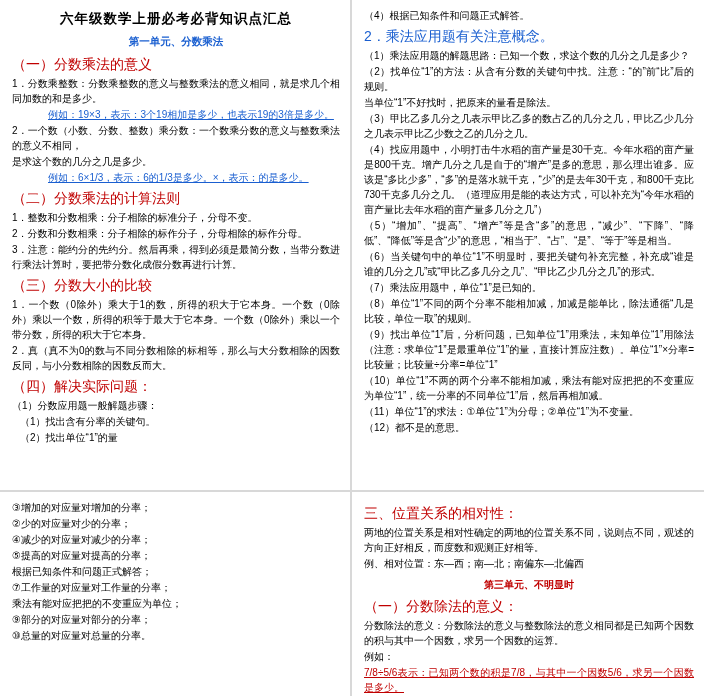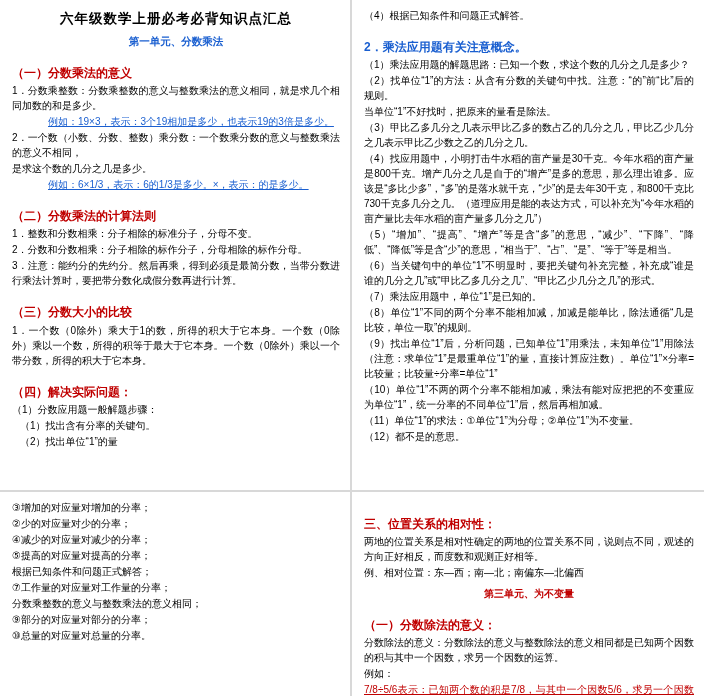--- a/index.html
+++ b/index.html
@@ -37,24 +37,24 @@
     font-family:"Liberation Serif","DejaVu Serif",serif;
   }
   .unit-title{
     text-align:center;
     font-size:10.5px;
     font-weight:bold;
     color:#1a5fd0;
     margin:2px 0 6px 0;
   }
   .sec-head{
-    font-size:12px;
-    font-weight:bold;
+    font-size:14px;
+    font-weight:normal;
     color:#c00000;
-    margin:16px 0 2px 0;
+    margin:4px 0 2px 0;
     line-height:1.35;
   }
   .sec-head.blue{color:#1a5fd0;}
   .line{
     font-size:10px;
     color:#000;
     line-height:1.5;
     margin:0 0 1px 0;
     text-align:justify;
   }
@@ -92,20 +92,21 @@
     <div class="line">是求这个数的几分之几是多少。</div>
     <div class="line u">例如：6×1/3，表示：6的1/3是多少。×，表示：的是多少。</div>
 
     <div class="sec-head">（二）分数乘法的计算法则</div>
     <div class="line">1．整数和分数相乘：分子相除的标准分子，分母不变。</div>
     <div class="line">2．分数和分数相乘：分子相除的标作分子，分母相除的标作分母。</div>
     <div class="line">3．注意：能约分的先约分。然后再乘，得到必须是最简分数，当带分数进行乘法计算时，要把带分数化成假分数再进行计算。</div>
 
     <div class="sec-head">（三）分数大小的比较</div>
     <div class="line">1．一个数（0除外）乘大于1的数，所得的积大于它本身。一个数（0除外）乘以一个数，所得的积等于最大于它本身。一个数（0除外）乘以一个带分数，所得的积大于它本身。</div>
+    <div class="line">2．真（真不为0的数与不同分数相除的标相等，那么与大分数相除的因数反同，与小分数相除的因数反而大。</div>
 
     <div class="sec-head">（四）解决实际问题：</div>
     <div class="line">（1）分数应用题一般解题步骤：</div>
     <div class="line indent">（1）找出含有分率的关键句。</div>
     <div class="line indent">（2）找出单位“1”的量</div>
   </div>
 
   <div class="page last-col">
     <div class="line">（4）根据已知条件和问题正式解答。</div>
     <div class="sec-head blue">2．乘法应用题有关注意概念。</div>
@@ -125,30 +126,30 @@
     <div class="line"></div>
   </div>
 
   <div class="page last-row">
     <div class="line">③增加的对应量对增加的分率；</div>
     <div class="line">②少的对应量对少的分率；</div>
     <div class="line">④减少的对应量对减少的分率；</div>
     <div class="line">⑤提高的对应量对提高的分率；</div>
     <div class="line">根据已知条件和问题正式解答；</div>
     <div class="line">⑦工作量的对应量对工作量的分率；</div>
-    <div class="line">分数乘整数的意义与整数乘法的意义相同；</div>
+    <div class="line">乘法有能对应把把的不变重应为单位；</div>
     <div class="line">⑨部分的对应量对部分的分率；</div>
     <div class="line">⑩总量的对应量对总量的分率。</div>
   </div>
 
   <div class="page last-col last-row">
     <div class="sec-head">三、位置关系的相对性：</div>
     <div class="line">两地的位置关系是相对性确定的两地的位置关系不同，说则点不同，观述的方向正好相反，而度数和观测正好相等。</div>
     <div class="line">例、相对位置：东—西；南—北；南偏东—北偏西</div>
-    <div class="bigtitle-red">第三单元、为不变量</div>
+    <div class="bigtitle-red">第三单元、不明显时</div>
     <div class="sec-head">（一）分数除法的意义：</div>
     <div class="line">分数除法的意义：分数除法的意义与整数除法的意义相同都是已知两个因数的积与其中一个因数，求另一个因数的运算。</div>
     <div class="line">例如：</div>
     <div class="line u-red">7/8÷5/6表示：已知两个数的积是7/8，与其中一个因数5/6，求另一个因数是多少。</div>
     <div class="sec-head">（二）分数除法的计算：</div>
   </div>
 
 </div>
 
 </body></html>

